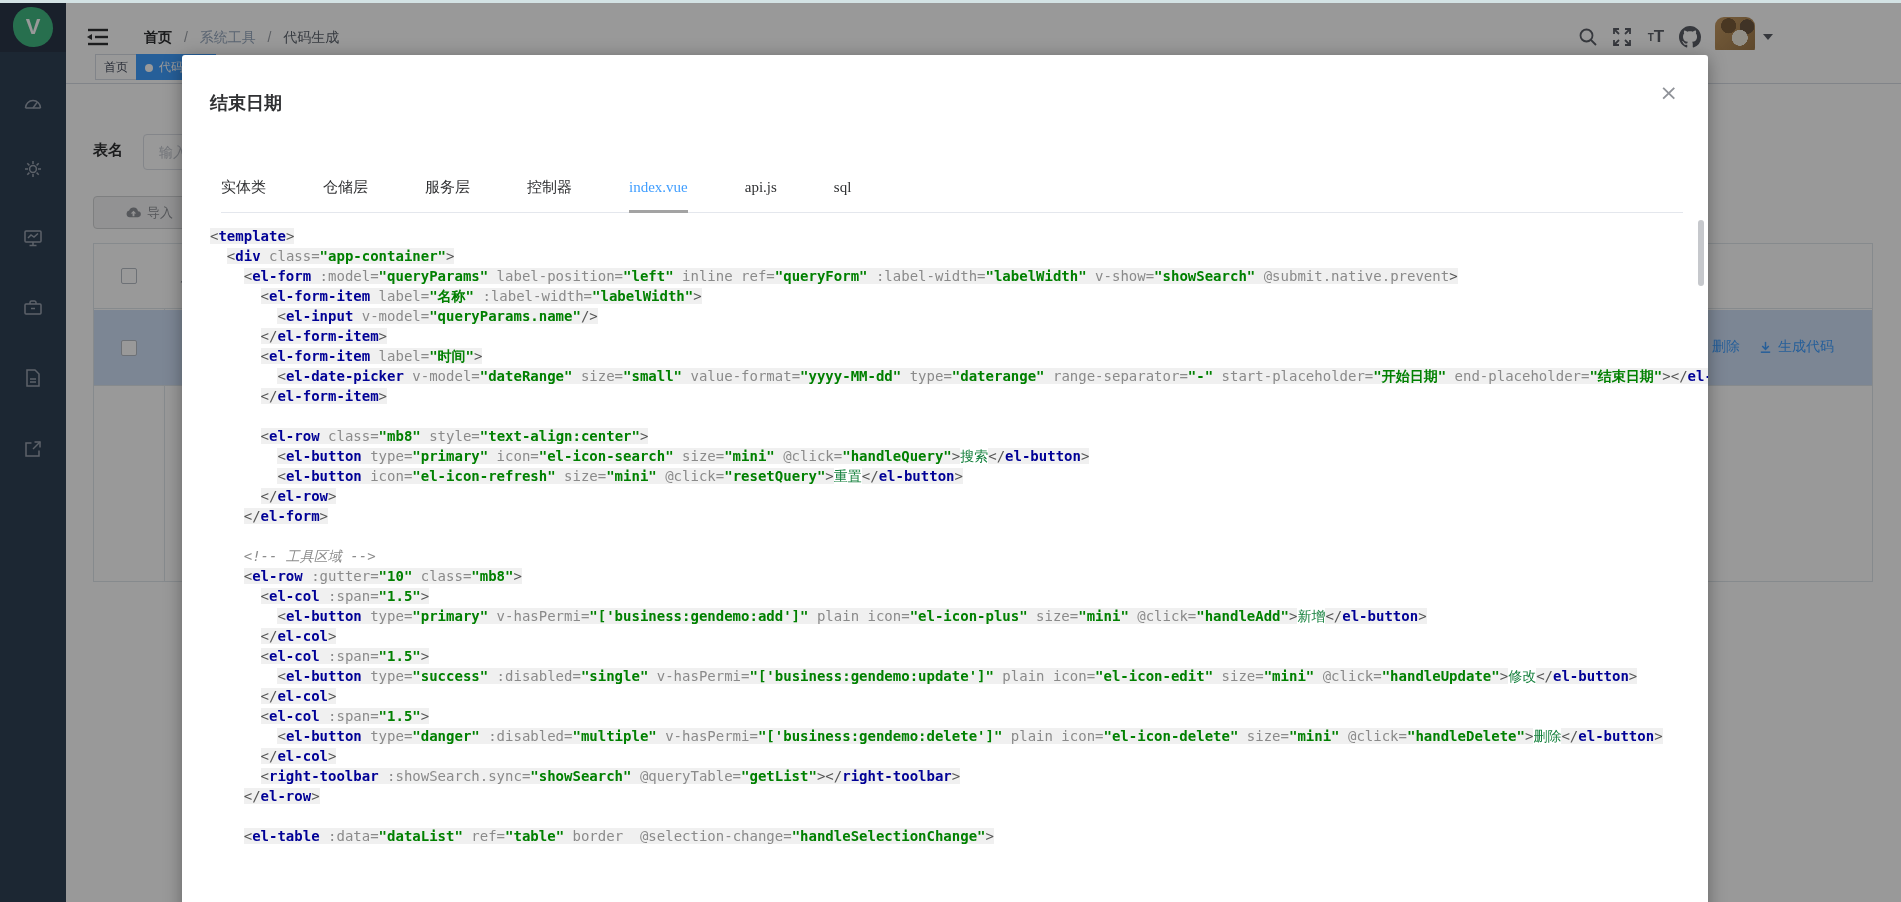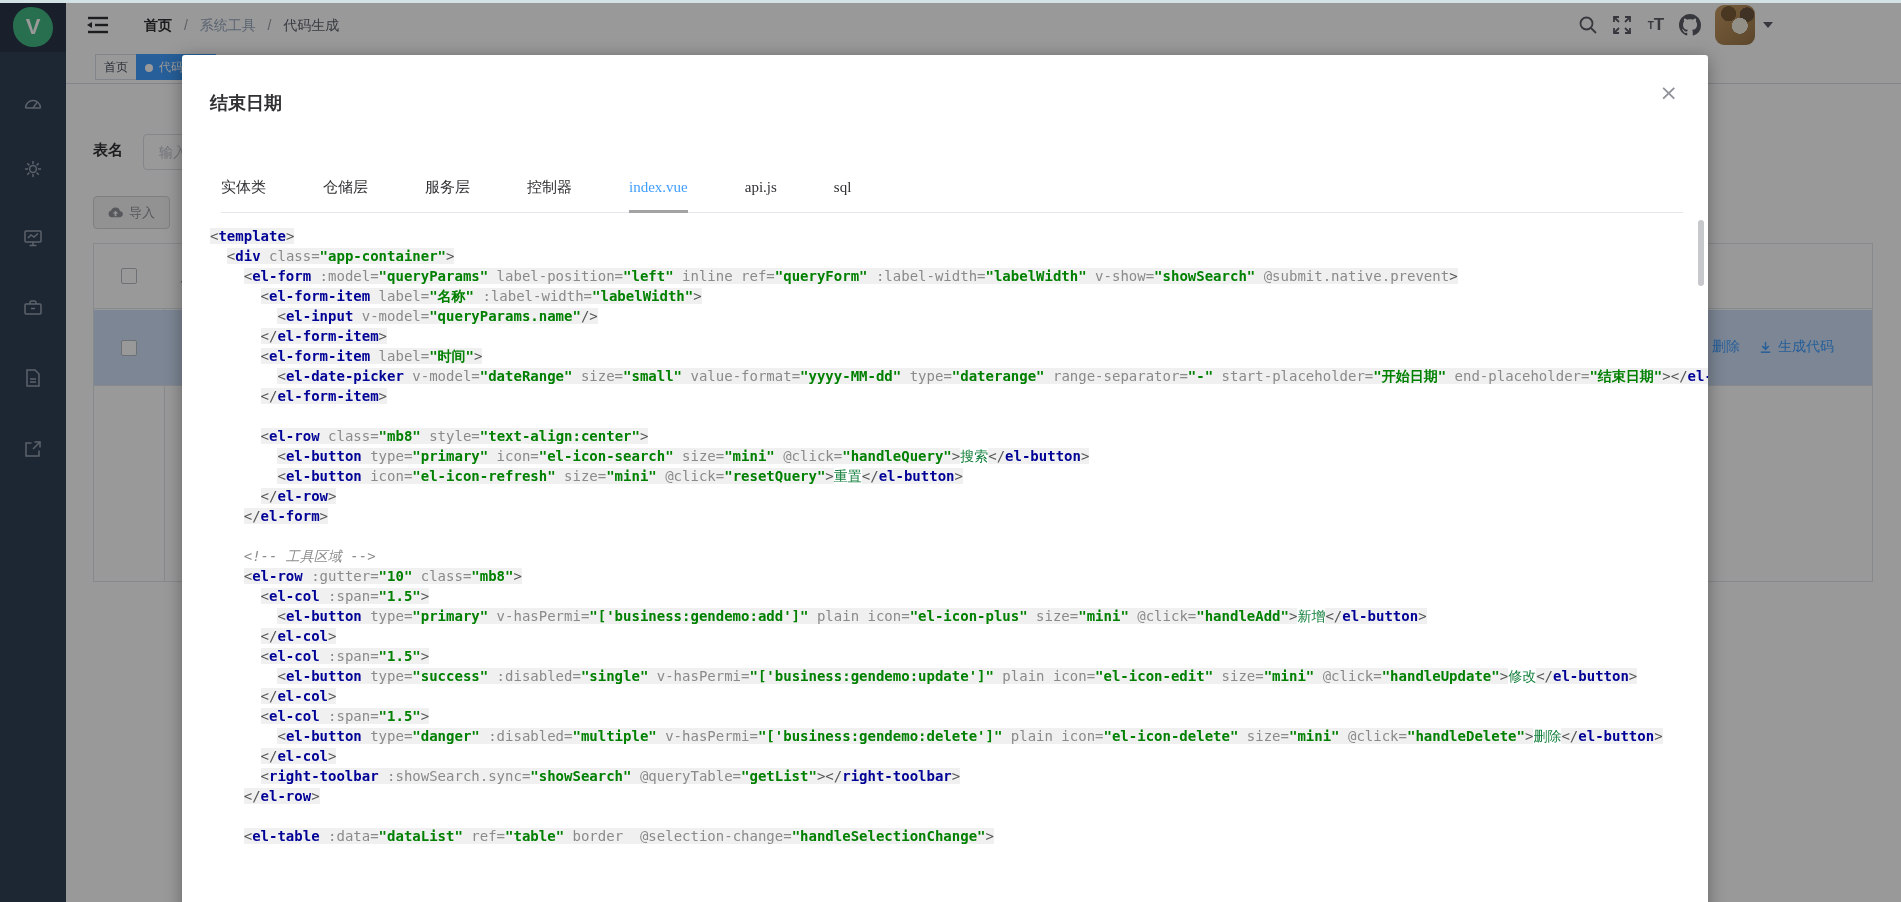--- a/index.html
+++ b/index.html
@@ -12,21 +12,21 @@
   
   .sidebar { position:absolute; left:0; top:0; width:66px; height:902px; background:#304156; z-index:1; }
   .logo-area { position:absolute; left:0; top:0; width:66px; height:52px; background:#2b3649; }
   .logo { position:absolute; left:13px; top:7px; width:40px; height:40px; border-radius:46% 54% 48% 52%;
           background:#42b983; color:#fff; font-weight:bold; font-size:22px;
           display:flex; align-items:center; justify-content:center; }
   .side-item { position:absolute; left:0; width:66px; height:44px; display:flex; align-items:center; justify-content:center; }
   .side-item svg { stroke:#9aa3b0; fill:none; stroke-width:1.5; }
 
   
-  .navbar { position:absolute; left:66px; top:0; width:1721px; height:50px; background:#fff; z-index:1; }
+  .navbar { position:absolute; left:66px; top:12px; width:1721px; height:50px; background:#fff; z-index:1; }
   .hamburger { position:absolute; left:20px; top:14px; width:24px; height:22px; cursor:pointer; }
   .breadcrumb { position:absolute; left:78px; top:0; height:50px; line-height:50px; font-size:14px; white-space:nowrap; }
   .bc-home { color:#303133; font-weight:bold; }
   .bc-sep { color:#9a9fa6; margin:0 8px; }
   .bc-mid { color:#97a8be; }
   .bc-last { color:#5d646e; }
   .nav-right { position:absolute; right:14px; top:0; height:50px; display:flex; align-items:center; }
   .nav-icon { width:34px; height:50px; display:flex; align-items:center; justify-content:center; color:#5a5e66; }
   .nav-icon svg { stroke:#5a5e66; fill:none; stroke-width:1.8; }
   .fs-icon { font-weight:bold; color:#5a5e66; letter-spacing:0; }
@@ -49,21 +49,21 @@
   .tag.active { background:#409eff; border-color:#409eff; color:#fff; padding-left:22px; }
   .tag.active::before { content:""; position:absolute; left:8px; top:9px; width:8px; height:8px;
                         border-radius:50%; background:#fff; }
 
   
   .content { position:absolute; left:66px; top:84px; width:1835px; height:818px; background:#fff; z-index:1; }
   .tbl-label { position:absolute; left:27px; top:57px; font-size:15px; font-weight:bold; color:#303133; }
   .tbl-input { position:absolute; left:77px; top:50px; width:300px; height:36px; border:1px solid #dcdfe6;
                border-radius:4px; background:#fff; font-size:14px; color:#606266; padding:0 15px; outline:none; }
   .tbl-input::placeholder { color:#c0c4cc; }
-  .import-btn { position:absolute; left:27px; top:112px; height:33px; padding:0 14px; display:flex; align-items:center;
+  .import-btn { position:absolute; left:27px; top:112px; height:33px; padding:0 32px; display:flex; align-items:center;
                 gap:6px; background:#f4f4f5; border:1px solid #d3d4d6; border-radius:4px; color:#909399; font-size:13px; }
   .import-btn svg { fill:#909399; }
 
   .gtable { position:absolute; left:27px; top:159px; width:1780px; height:339px; border:1px solid #dfe6ec; }
   .col-div { position:absolute; left:70px; top:0; height:100%; border-left:1px solid #dfe6ec; }
   .g-header { position:absolute; left:0; top:0; width:100%; height:65px; border-bottom:1px solid #dfe6ec; background:#fff; }
   .g-row-sel { position:absolute; left:0; top:66px; width:100%; height:76px; border-bottom:1px solid #dfe6ec; background:#cfe0f7; }
   .chk { position:absolute; left:27px; width:16px; height:16px; border:1px solid #b6bcc5; border-radius:2px; background:#fff; }
   .seq-head { position:absolute; left:87px; top:24px; font-size:14px; font-weight:bold; color:#515a6e; white-space:nowrap; }
   .row-actions { position:absolute; left:1598px; top:28px; display:flex; align-items:center; gap:18px;

